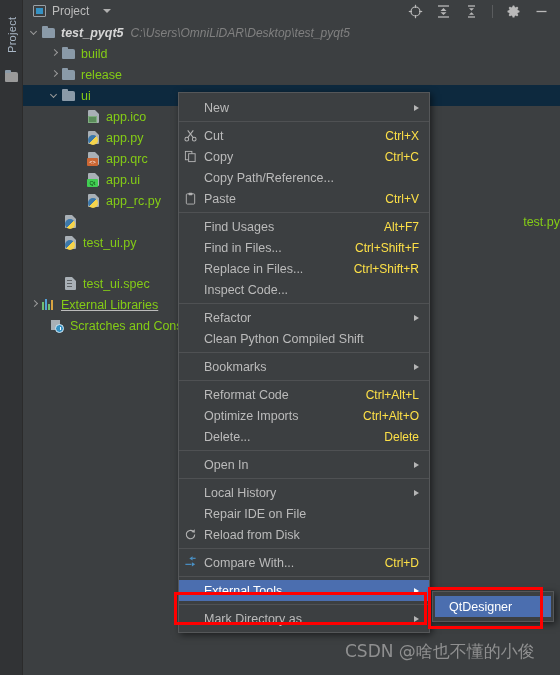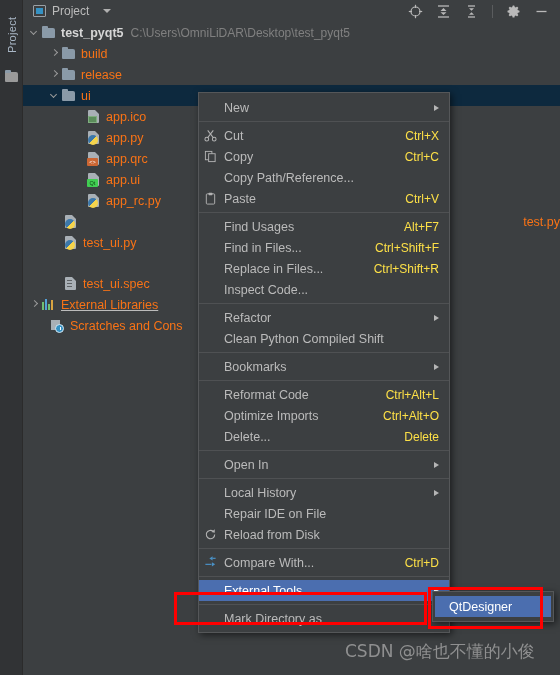--- a/index.html
+++ b/index.html
@@ -55,21 +55,21 @@
     position:relative; height:21px; display:flex; align-items:center;
     white-space:nowrap; font-size:12.5px; color:#bbbbbb;
   }
   .row.sel { background:#0d293e; }
   .arrow { width:9px; height:9px; flex:0 0 9px; position:relative; margin-right:2px; }
   .arrow.r:before { content:""; position:absolute; left:2px; top:1px; width:4px; height:4px;
     border-right:1.3px solid #9a9a9a; border-bottom:1.3px solid #9a9a9a; transform:rotate(-45deg); }
   .arrow.d:before { content:""; position:absolute; left:1px; top:1px; width:4px; height:4px;
     border-right:1.3px solid #9a9a9a; border-bottom:1.3px solid #9a9a9a; transform:rotate(45deg); }
   .ico { width:16px; height:15px; flex:0 0 16px; margin-right:4px; position:relative; }
-  .lbl { color:#f97316; }
+  .lbl { color:#84cc16; }
   .lbl.bold { font-weight:bold; color:#d6d6d6; }
   .path { color:#808080; margin-left:7px; font-size:12px; }
 
   
   .fold { position:absolute; left:1px; top:3px; width:13px; height:10px; background:#8a9aa8; border-radius:1px 2px 1px 1px; }
   .fold:before { content:""; position:absolute; left:0; top:-2px; width:6px; height:3px; background:#8a9aa8; border-radius:1px 1px 0 0; }
 
   
   .fdoc { position:absolute; left:2px; top:1px; width:11px; height:13px; background:#a9b0b6; border-radius:1px; }
   .fdoc:after { content:""; position:absolute; right:0; top:0; border-top:4px solid #3c3f41; border-left:4px solid transparent; }
@@ -91,21 +91,20 @@
   .scratch .clk:after { content:""; position:absolute; left:4px; top:1.5px; width:1px; height:3.5px; background:#fff; }
 
   
   .ctx {
     position:absolute; left:178px; top:92px; width:252px;
     background:#3c3f41;
     border:1px solid #555759;
     box-shadow:2px 2px 7px rgba(0,0,0,0.55);
     padding:4px 0 3px 0;
     z-index:30;
-    margin-left:20px;
   }
   .mi {
     position:relative; height:21px; display:flex; align-items:center;
     padding:0 10px 0 0; font-size:12.5px; color:#bbbbbb; white-space:nowrap;
   }
   .mi .micon { width:22px; flex:0 0 22px; display:flex; align-items:center; justify-content:center; }
   .mi .mtext { flex:1 1 auto; padding-left:3px; }
   .mi .mkey { color:#fde047; font-size:12px; padding-left:14px; }
   .mi .msub { width:0;height:0;border-top:3.5px solid transparent;border-bottom:3.5px solid transparent;
               border-left:5px solid #b5b5b5; margin-left:8px; }
@@ -196,21 +195,21 @@
       <span class="tb-ic">
         <svg width="15" height="15" viewBox="0 0 15 15">
           <line x1="2.5" y1="7.5" x2="12.5" y2="7.5" stroke="#b9b9b9" stroke-width="1.3"></line>
         </svg>
       </span>
     </div>
   </div>
 
   <div class="tree">
 
-    <div class="row" style="padding-left:7px;">
+    <div class="row" style="padding-left:7px;font-style:italic;">
       <span class="arrow d"></span>
       <span class="ico">
           <span class="fold"></span>
         </span>
       <span class="lbl bold">test_pyqt5</span>
       <span class="path">C:\Users\OmniLiDAR\Desktop\test_pyqt5</span>
     </div>
 
     <div class="row" style="padding-left:27px;">
       <span class="arrow r"></span>

